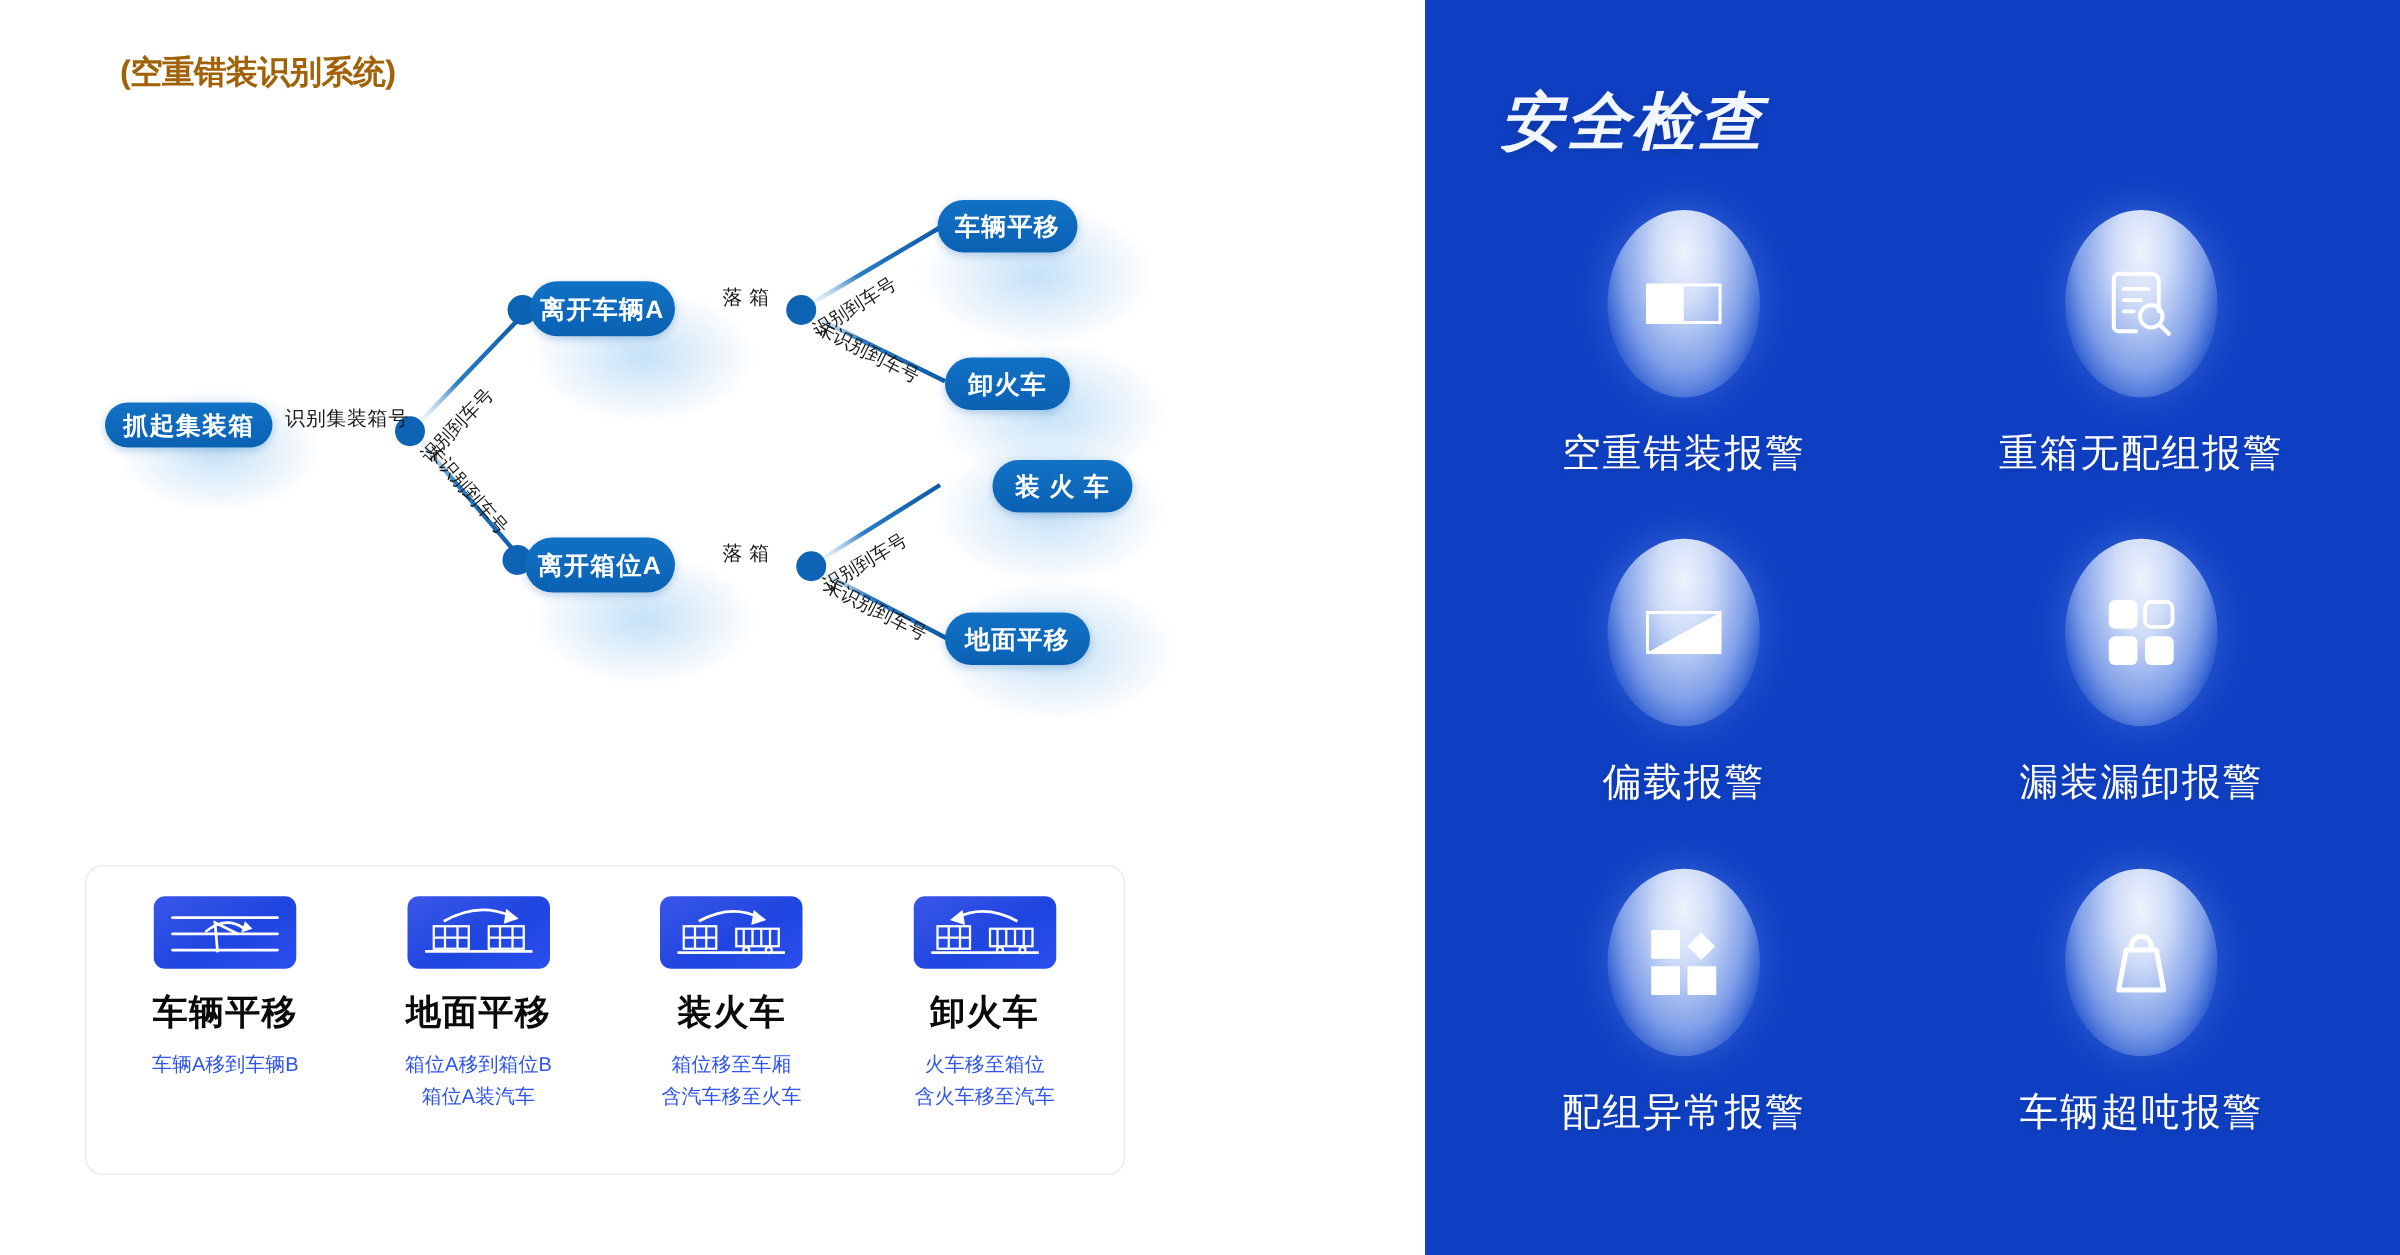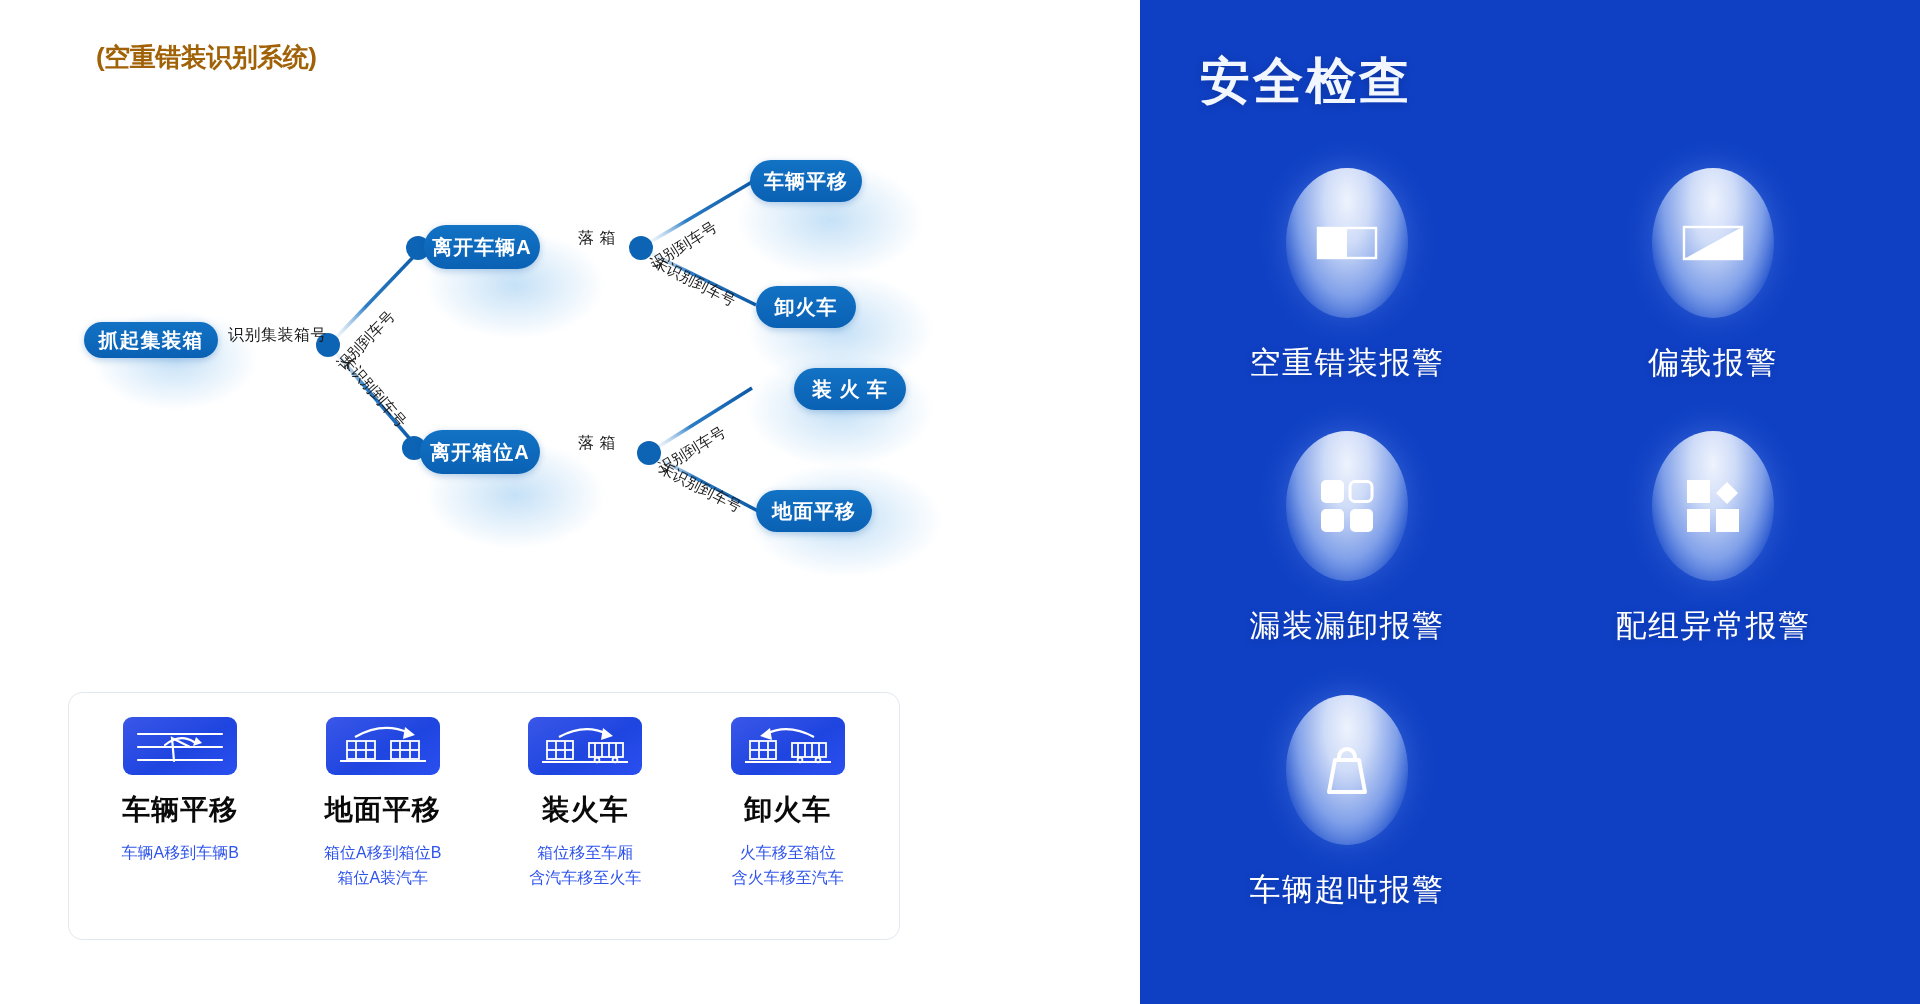--- a/index.html
+++ b/index.html
@@ -64,23 +64,24 @@
     margin-top: 16px; font-size: 28px; font-weight: 900; color: #0a0a0a; letter-spacing: 1px;
   }
   .legend-desc { margin-top: 12px; font-size: 16px; color: #2f54ec; line-height: 1.55; text-align: center; }
 
   
   #right-panel {
     position: absolute; left: 1140px; top: 0; width: 780px; height: 1004px;
     background: #0f40c4;
   }
   #safety-title {
-    position: absolute; left: 60px; top: 48px;
+    position: absolute; left: 60px; top: 64px;
     font-size: 50px; font-weight: 900; color: #f2f6ff; letter-spacing: 3px;
     text-shadow: 0 2px 10px rgba(0,0,0,.18);
+    font-style: italic;
   }
   #safety-grid {
     position: absolute; left: 24px; top: 168px; width: 732px; height: 790px;
     display: grid; grid-template-columns: 1fr 1fr; grid-template-rows: 1fr 1fr 1fr;
   }
   .safety-item { display: flex; flex-direction: column; align-items: center; justify-content: flex-start; }
   .safety-orb {
     width: 122px; height: 150px; border-radius: 50%;
     background: radial-gradient(ellipse at 50% 22%, #eef3fd 0%, #cfdcf8 26%, #7f9fe8 58%, rgba(35,85,205,.42) 82%, rgba(15,64,196,0) 100%);
     display: flex; align-items: center; justify-content: center;
@@ -279,20 +280,33 @@
       <div class="safety-item">
         <div class="safety-orb">
           <svg width="62" height="42" viewBox="0 0 62 42">
             <rect x="2" y="6" width="58" height="30" fill="none" stroke="#fff" stroke-width="2.4"></rect>
             <rect x="2" y="6" width="29" height="30" fill="#fff"></rect>
           </svg>
         </div>
         <div class="safety-label">空重错装报警</div>
       </div>
 
+      <div class="safety-item">
+        <div class="safety-orb">
+          <svg width="52" height="56" viewBox="0 0 52 56">
+            <path d="M8 4 h26 a6 6 0 0 1 6 6 v24 M8 4 a4 4 0 0 0 -4 4 v38 a4 4 0 0 0 4 4 h14" fill="none" stroke="#fff" stroke-width="3.2" stroke-linecap="round"></path>
+            <line x1="12" y1="16" x2="32" y2="16" stroke="#fff" stroke-width="3" stroke-linecap="round"></line>
+            <line x1="12" y1="25" x2="26" y2="25" stroke="#fff" stroke-width="3" stroke-linecap="round"></line>
+            <line x1="12" y1="34" x2="20" y2="34" stroke="#fff" stroke-width="3" stroke-linecap="round"></line>
+            <circle cx="34" cy="38" r="9" fill="none" stroke="#fff" stroke-width="3.2"></circle>
+            <line x1="41" y1="45" x2="48" y2="52" stroke="#fff" stroke-width="3.4" stroke-linecap="round"></line>
+          </svg>
+        </div>
+        <div class="safety-label">重箱无配组报警</div>
+      </div>
 
       <div class="safety-item">
         <div class="safety-orb">
           <svg width="62" height="42" viewBox="0 0 62 42">
             <rect x="2" y="5" width="58" height="32" fill="none" stroke="#fff" stroke-width="2.4"></rect>
             <polygon points="2,37 60,5 60,37" fill="#fff"></polygon>
           </svg>
         </div>
         <div class="safety-label">偏载报警</div>
       </div>

